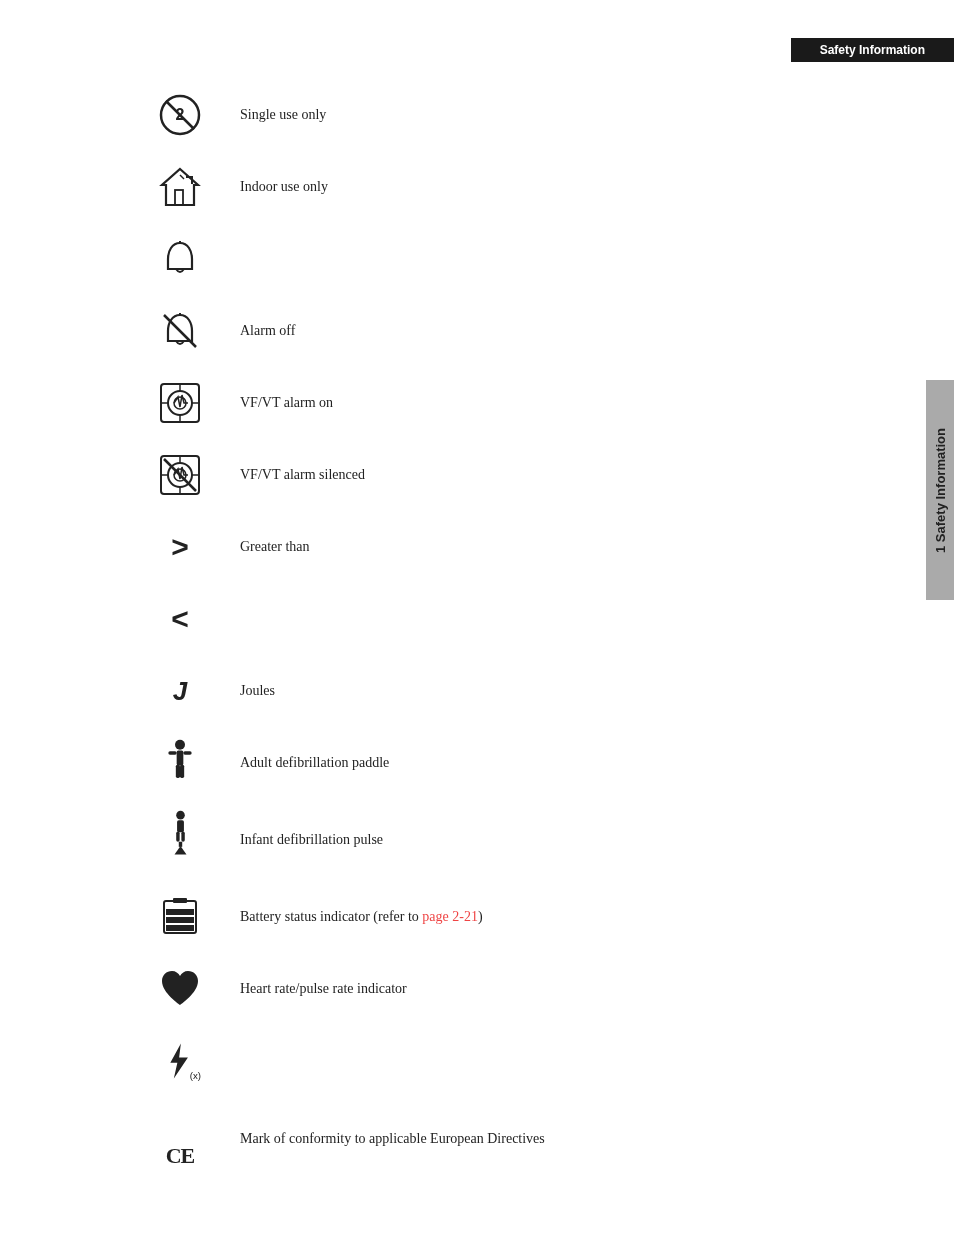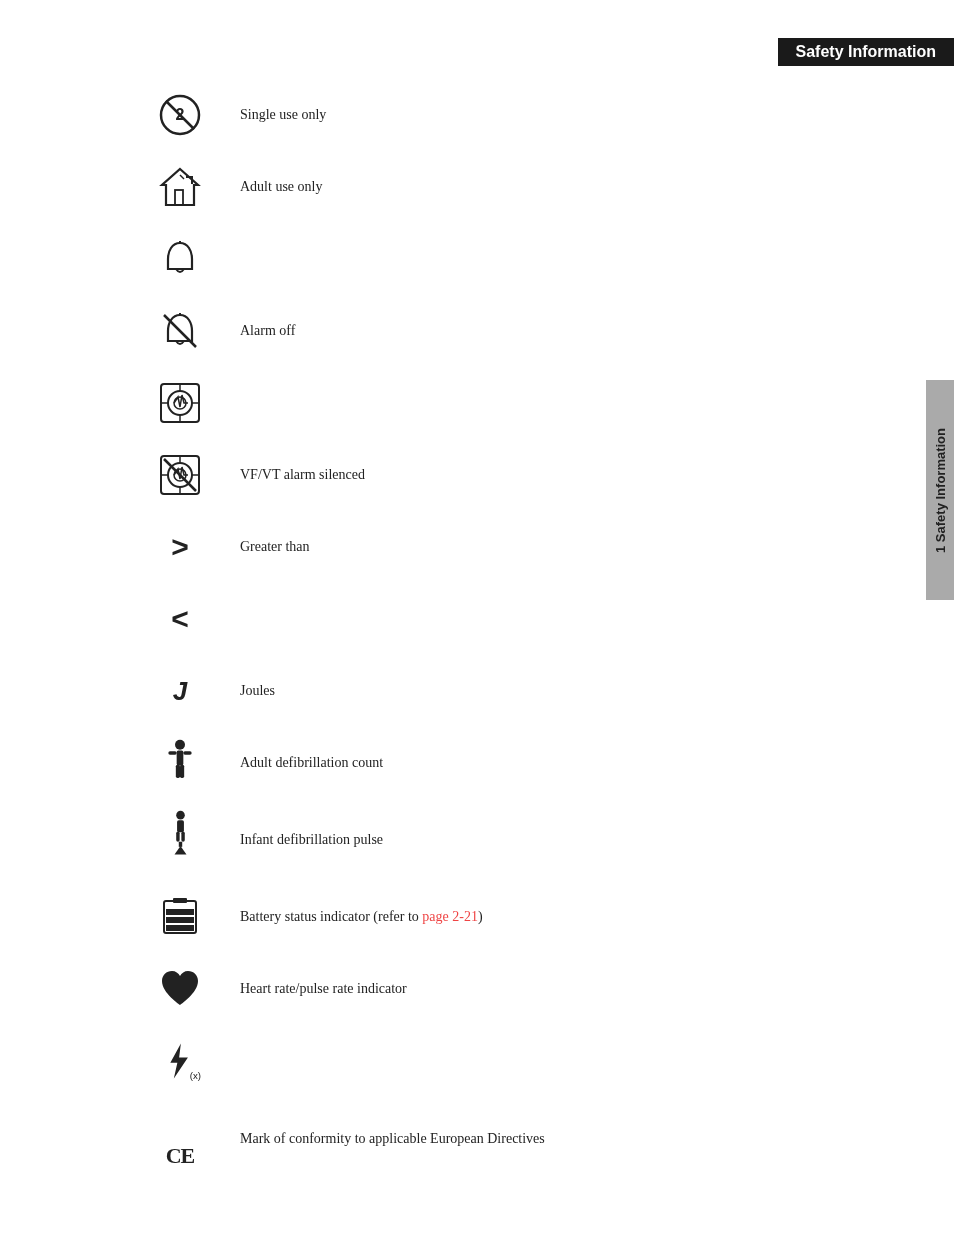--- a/index.html
+++ b/index.html
@@ -13,23 +13,23 @@
       position: relative;
     }
 
     
     .header-bar {
       position: absolute;
       top: 38px;
       right: 0;
       background: #1a1a1a;
       color: #fff;
-      font-size: 16px;
-      font-weight: bold;
-      padding: 5px 18px;
+      font-size: 12px;
+      font-weight: bold;
+      padding: 5px 29px;
     }
 
     
     .side-tab {
       position: absolute;
       top: 380px;
       right: 0;
       width: 28px;
       height: 220px;
       background: #aaa;
@@ -142,21 +142,21 @@
   <div class="symbol-row">
     <div class="symbol-cell">
       <svg class="icon-svg" viewBox="0 0 44 44" fill="none" xmlns="http://www.w3.org/2000/svg">
         <polygon points="22,4 40,20 36,20 36,40 8,40 8,20 4,20" stroke="#222" stroke-width="2.2" fill="none"></polygon>
         <rect x="17" y="25" width="8" height="15" stroke="#222" stroke-width="1.8" fill="none"></rect>
         <path d="M28 12 L34 12 L34 19" stroke="#222" stroke-width="2" fill="none"></path>
         <line x1="26" y1="14" x2="22" y2="10" stroke="#222" stroke-width="1.5"></line>
       </svg>
     </div>
     <div class="label-cell">
-      <span>Adult use only</span>
+      <span>Indoor use only</span>
     </div>
   </div>
 
   <div class="symbol-row">
     <div class="symbol-cell">
       <svg class="icon-svg" viewBox="0 0 44 44" fill="none" xmlns="http://www.w3.org/2000/svg">
         <path d="M22 6 C14 6 10 14 10 22 L10 32 L34 32 L34 22 C34 14 30 6 22 6Z" stroke="#222" stroke-width="2.2" fill="none"></path>
         <line x1="22" y1="4" x2="22" y2="7" stroke="#222" stroke-width="2"></line>
         <path d="M18 32 Q22 38 26 32" stroke="#222" stroke-width="2" fill="none"></path>
       </svg>
@@ -182,20 +182,23 @@
       <svg class="icon-svg" viewBox="0 0 44 44" fill="none" xmlns="http://www.w3.org/2000/svg">
         <rect x="3" y="3" width="38" height="38" rx="3" stroke="#222" stroke-width="2" fill="none"></rect>
         <circle cx="22" cy="22" r="12" stroke="#222" stroke-width="2" fill="none"></circle>
         <circle cx="22" cy="22" r="6" stroke="#222" stroke-width="1.5" fill="none"></circle>
         <line x1="22" y1="3" x2="22" y2="10" stroke="#222" stroke-width="1.5"></line>
         <line x1="22" y1="34" x2="22" y2="41" stroke="#222" stroke-width="1.5"></line>
         <line x1="3" y1="22" x2="10" y2="22" stroke="#222" stroke-width="1.5"></line>
         <line x1="34" y1="22" x2="41" y2="22" stroke="#222" stroke-width="1.5"></line>
         <path d="M16 22 L20 16 L22 26 L24 14 L26 22 L30 22" stroke="#222" stroke-width="1.5" fill="none"></path>
       </svg>
+    </div>
+    <div class="label-cell">
+      <span>VF/VT alarm on</span>
     </div>
   </div>
 
   <div class="symbol-row">
     <div class="symbol-cell">
       <svg class="icon-svg" viewBox="0 0 44 44" fill="none" xmlns="http://www.w3.org/2000/svg">
         <rect x="3" y="3" width="38" height="38" rx="3" stroke="#222" stroke-width="2" fill="none"></rect>
         <circle cx="22" cy="22" r="12" stroke="#222" stroke-width="2" fill="none"></circle>
         <circle cx="22" cy="22" r="6" stroke="#222" stroke-width="1.5" fill="none"></circle>
         <line x1="22" y1="3" x2="22" y2="10" stroke="#222" stroke-width="1.5"></line>
@@ -244,21 +247,21 @@
         <rect x="21" y="15" width="8" height="18" rx="2" fill="#222"></rect>
 
         <rect x="20" y="32" width="5" height="16" rx="2" fill="#222"></rect>
         <rect x="25" y="32" width="5" height="16" rx="2" fill="#222"></rect>
 
         <rect x="11" y="16" width="10" height="4" rx="2" fill="#222"></rect>
         <rect x="29" y="16" width="10" height="4" rx="2" fill="#222"></rect>
       </svg>
     </div>
     <div class="label-cell">
-      <span>Adult defibrillation count</span>
+      <span>Adult defibrillation paddle</span>
     </div>
   </div>
 
   <div class="symbol-row">
     <div class="symbol-cell">
       <svg viewBox="0 0 50 70" width="45" height="60" fill="#222" xmlns="http://www.w3.org/2000/svg">
 
         <circle cx="25" cy="6" r="5" fill="#222"></circle>
 
         <rect x="21" y="12" width="8" height="14" rx="2" fill="#222"></rect>

